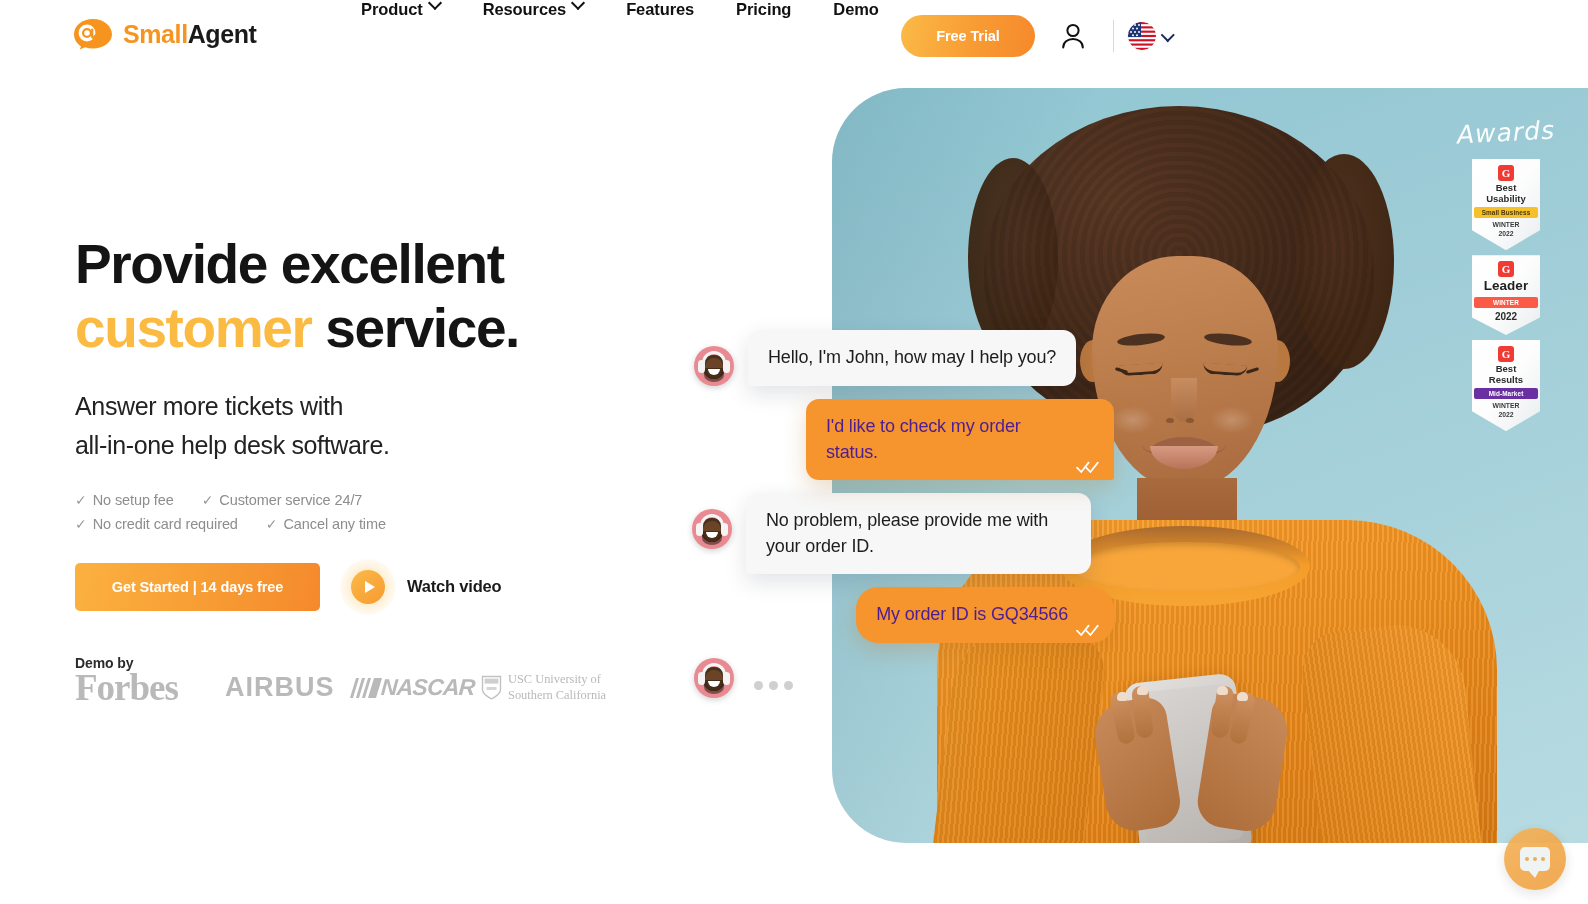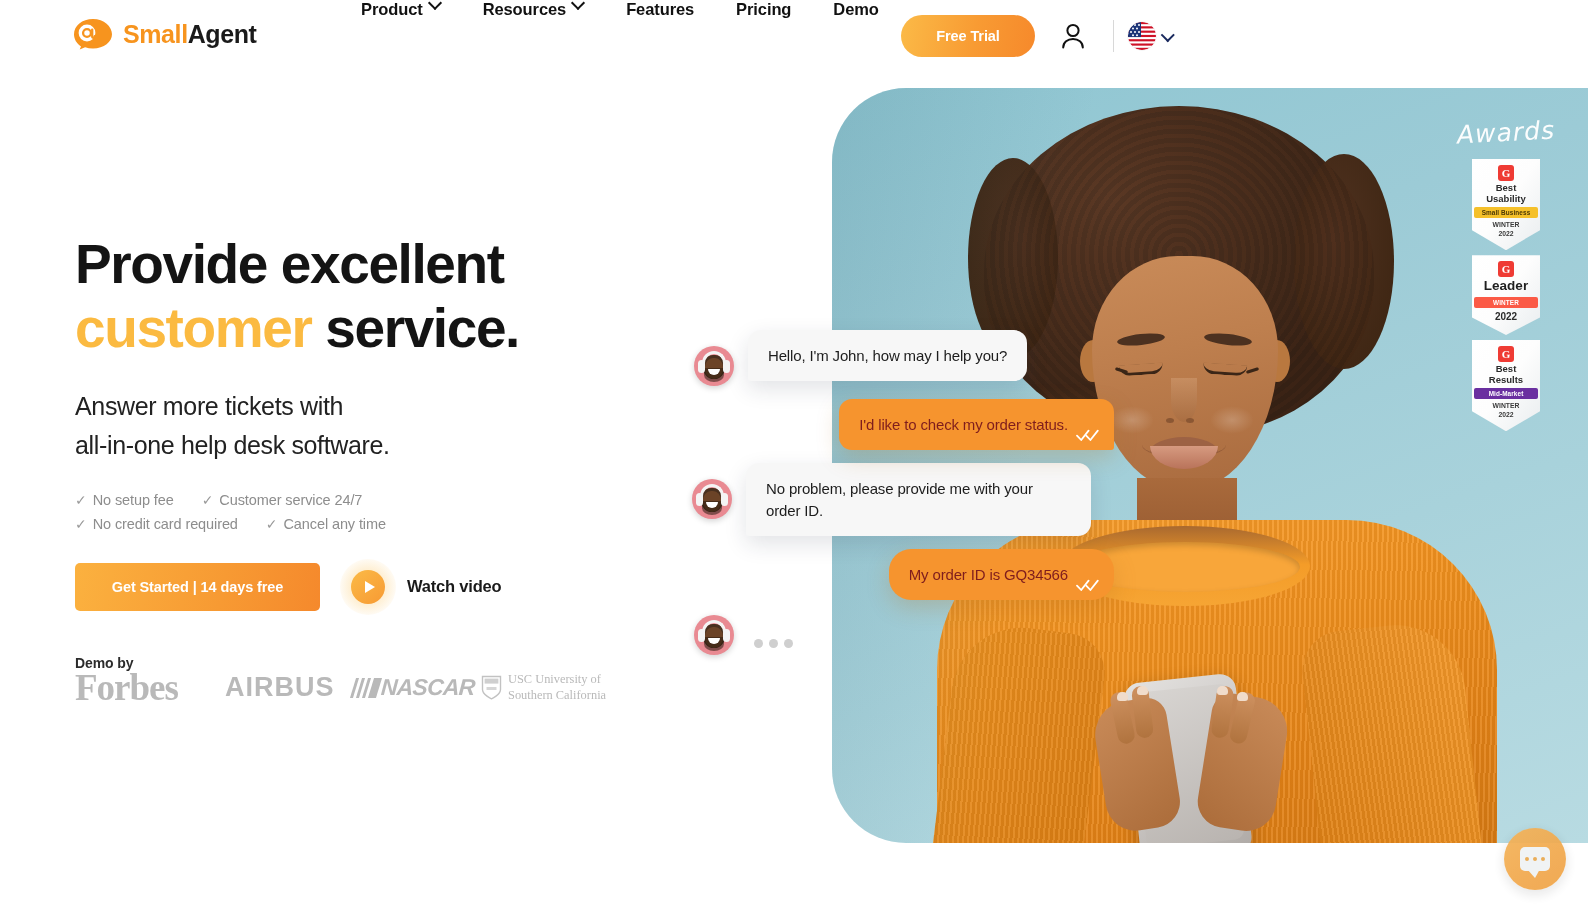--- a/index.html
+++ b/index.html
@@ -278,30 +278,30 @@
     border-radius:44% 44% 50% 50%; background:#6B4327; }
   .av-smile { position:absolute; left:14px; top:23px; width:12px; height:6px;
     border-radius:0 0 10px 10px; background:#fff; }
   .av-beard { position:absolute; left:10px; top:22px; width:20px; height:14px;
     border-radius:0 0 50% 50%; background:rgba(40,25,14,.55); }
   .av-hp-l { position:absolute; left:4px; top:14px; width:7px; height:13px; border-radius:4px; background:#f4f4f4; }
   .av-hp-r { position:absolute; right:4px; top:14px; width:7px; height:13px; border-radius:4px; background:#f4f4f4; }
   .av-band { position:absolute; left:8px; top:5px; width:24px; height:12px;
     border-radius:12px 12px 0 0; border:3px solid #f4f4f4; border-bottom:none; box-sizing:border-box; }
   .bubble {
-    max-width:330px; padding:15px 20px; font-size:15px; line-height:1.42;
+    max-width:330px; padding:15px 20px; font-size:18px; line-height:1.42;
     letter-spacing:-0.15px;
   }
   .bubble.in {
     background:#F7F7F7; color:#1d1d1d;
     border-radius:13px 13px 13px 3px;
     box-shadow:0 8px 22px rgba(30,40,60,.13);
   }
   .bubble.out {
-    background:#F6942E; color:#7f1d1d; position:relative;
+    background:#F6942E; color:#4c1d95; position:relative;
     border-radius:13px 13px 3px 13px;
     box-shadow:0 8px 22px rgba(180,110,30,.25);
     padding-right:46px;
   }
   .ticks2 { position:absolute; right:14px; bottom:11px; width:24px; height:13px; }
   .typing-row { display:flex; align-items:center; gap:20px; }
   .typing-dots { display:flex; gap:6px; margin-top:18px; }
   .typing-dots i { width:9px; height:9px; border-radius:50%; background:#cfcfcf; display:block; }
 
   

